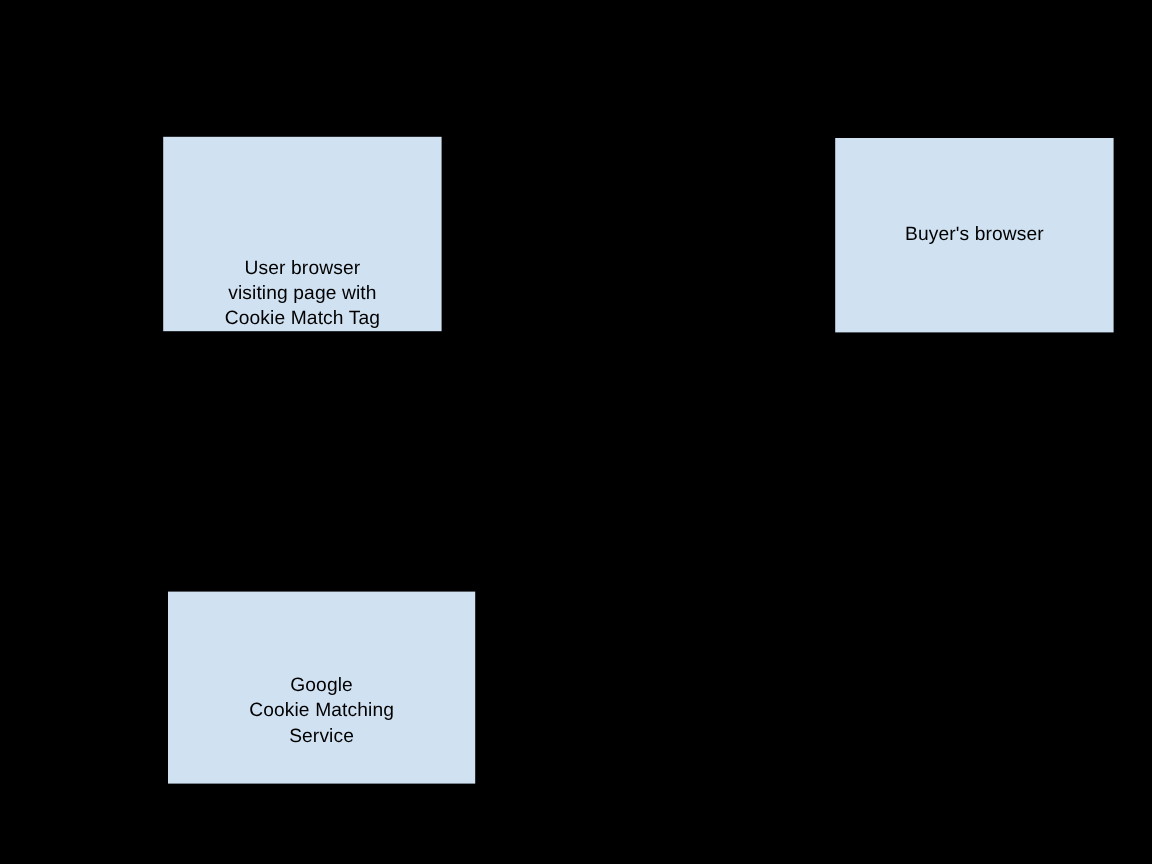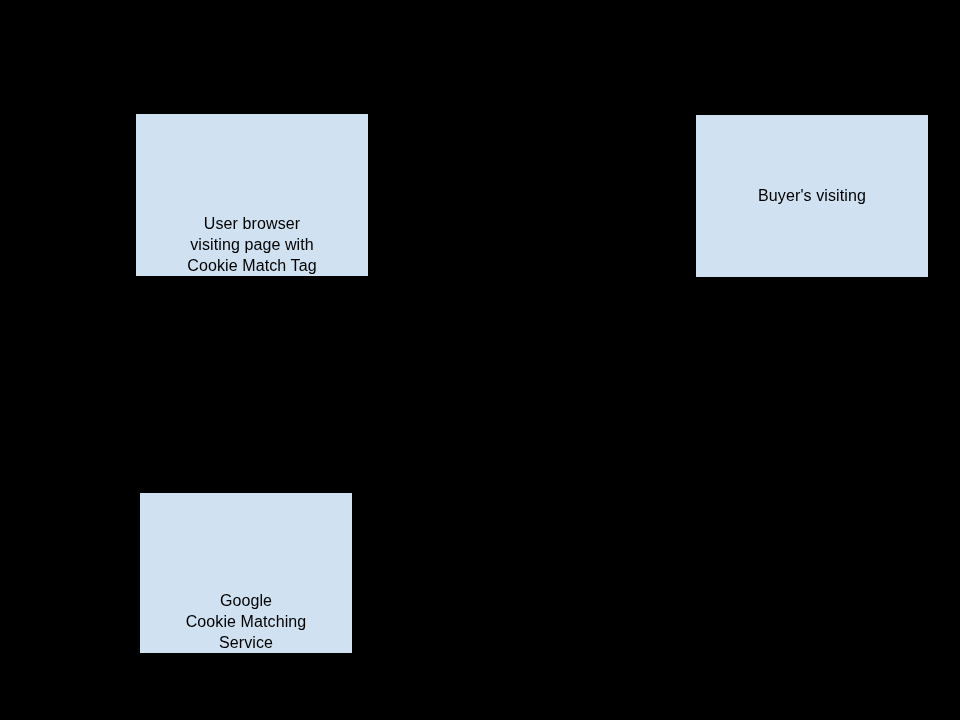--- a/index.html
+++ b/index.html
@@ -53,41 +53,41 @@
     height: 162px;
     align-items: center;
   }
   #node-buyers-service .node-label {
     margin-bottom: 2px;
   }
   
   #node-google-cms {
     left: 140px;
     top: 493px;
-    width: 212px;
+    width: 256px;
     height: 160px;
-    align-items: flex-end;
+    align-items: center;
   }
   #node-google-cms .node-label {
     margin-top: 38px;
   }
 </style>
 </head>
 <body>
 
 <div id="canvas">
 
   <div class="node" id="node-user-browser">
     <div class="node-label">User browser
 visiting page with
 Cookie Match Tag</div>
   </div>
 
   <div class="node" id="node-buyers-service">
-    <div class="node-label">Buyer's visiting</div>
+    <div class="node-label">Buyer's browser</div>
   </div>
 
   <div class="node" id="node-google-cms">
     <div class="node-label">Google
 Cookie Matching
 Service</div>
   </div>
 
 </div>
 

